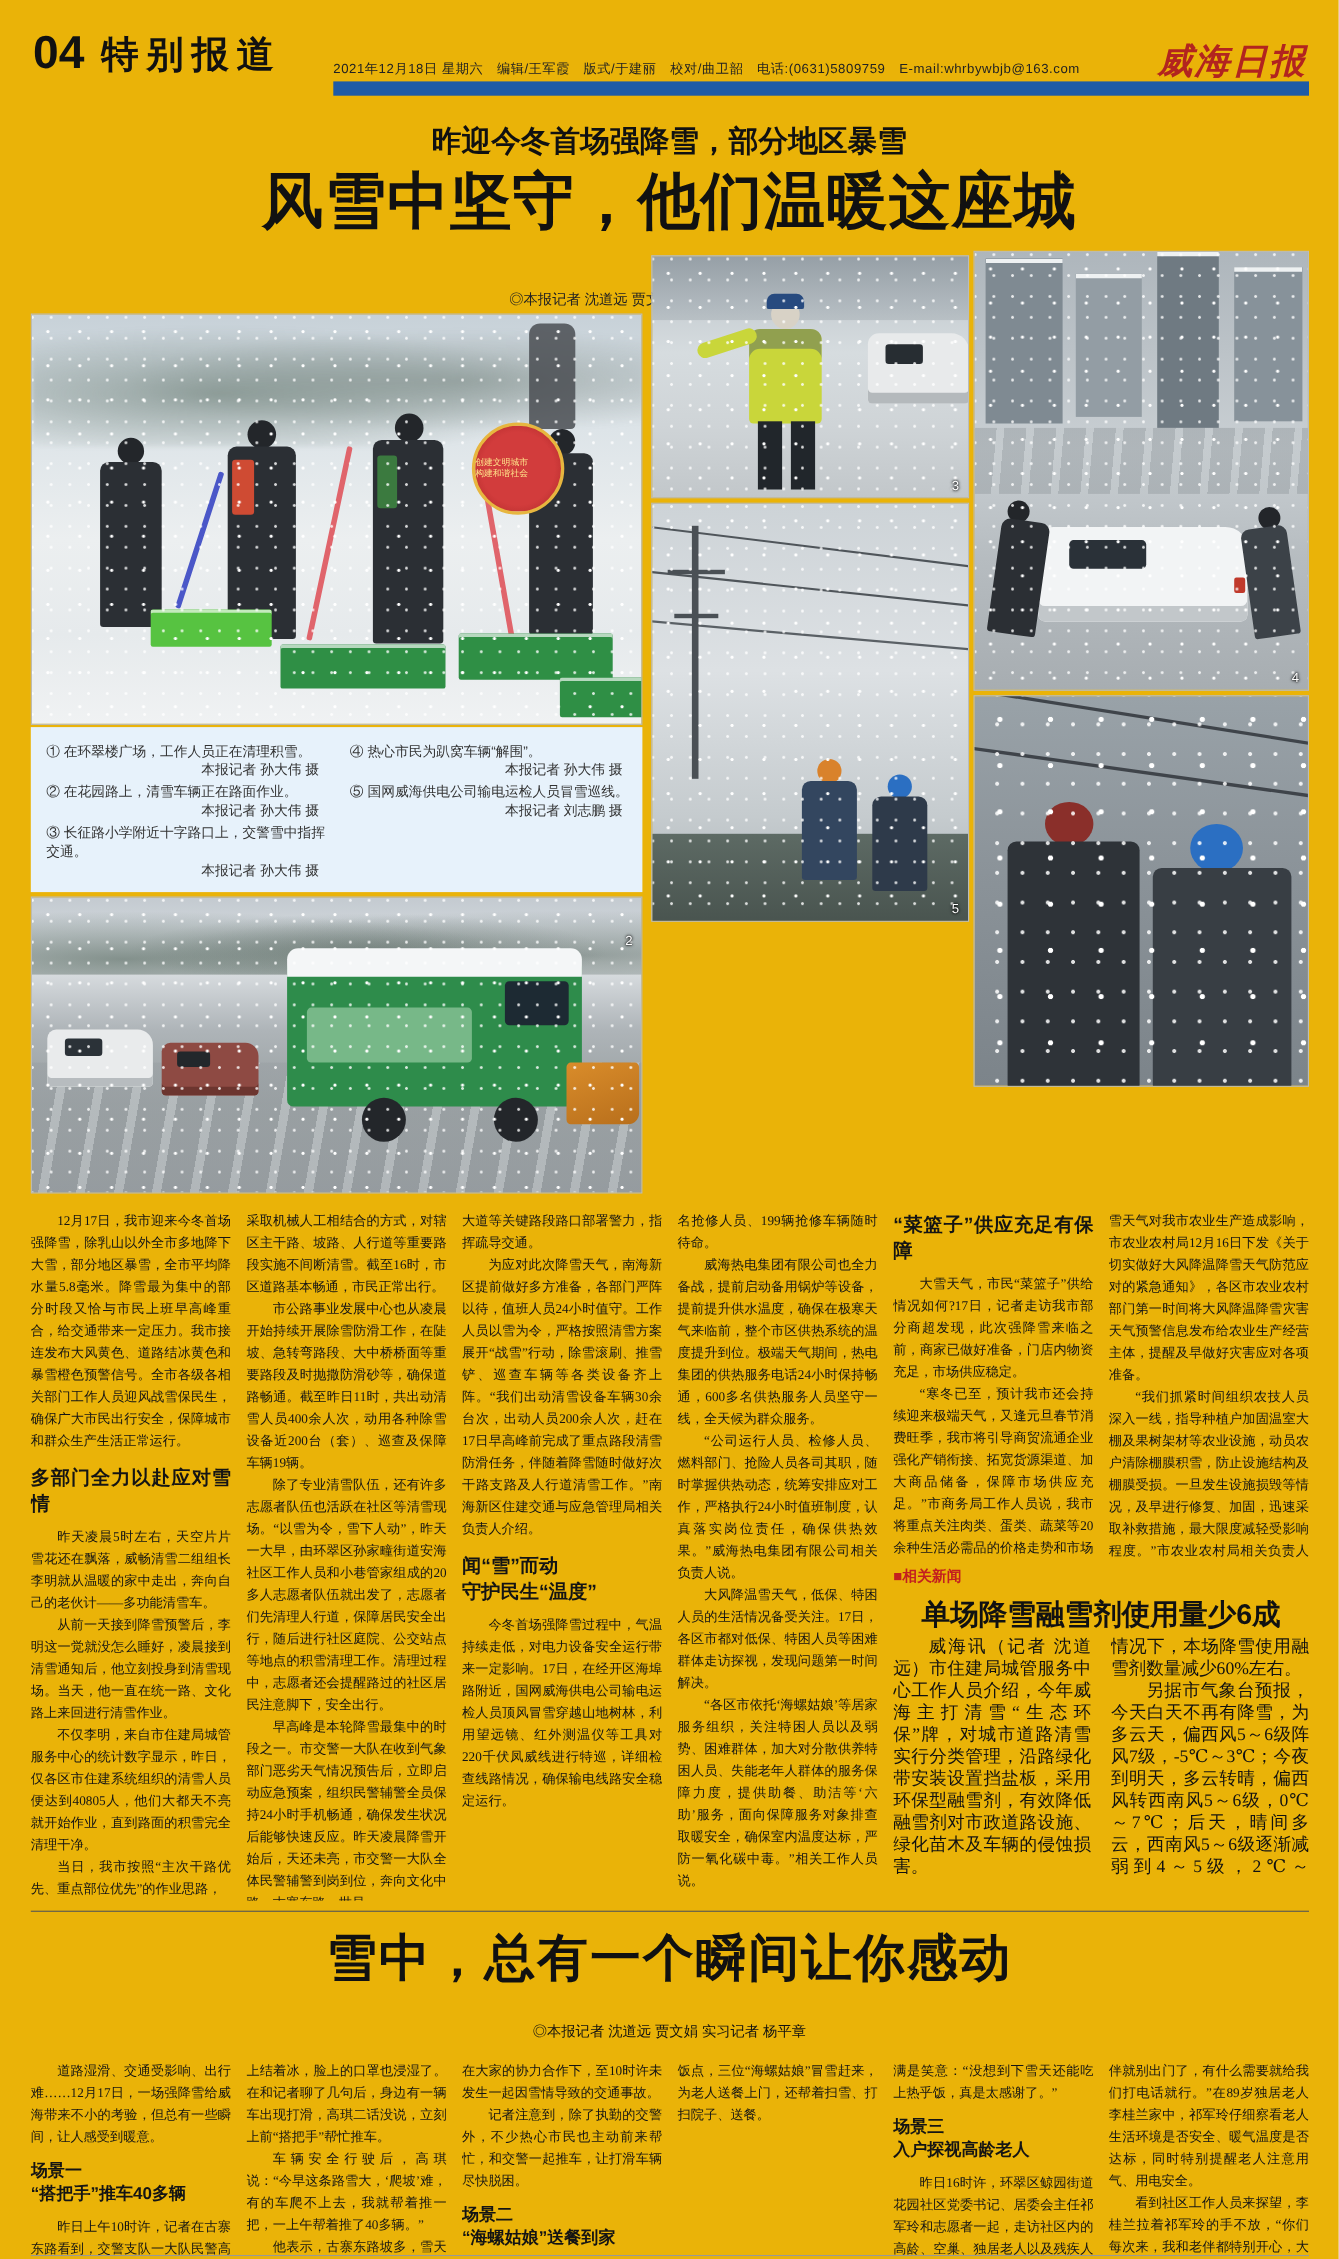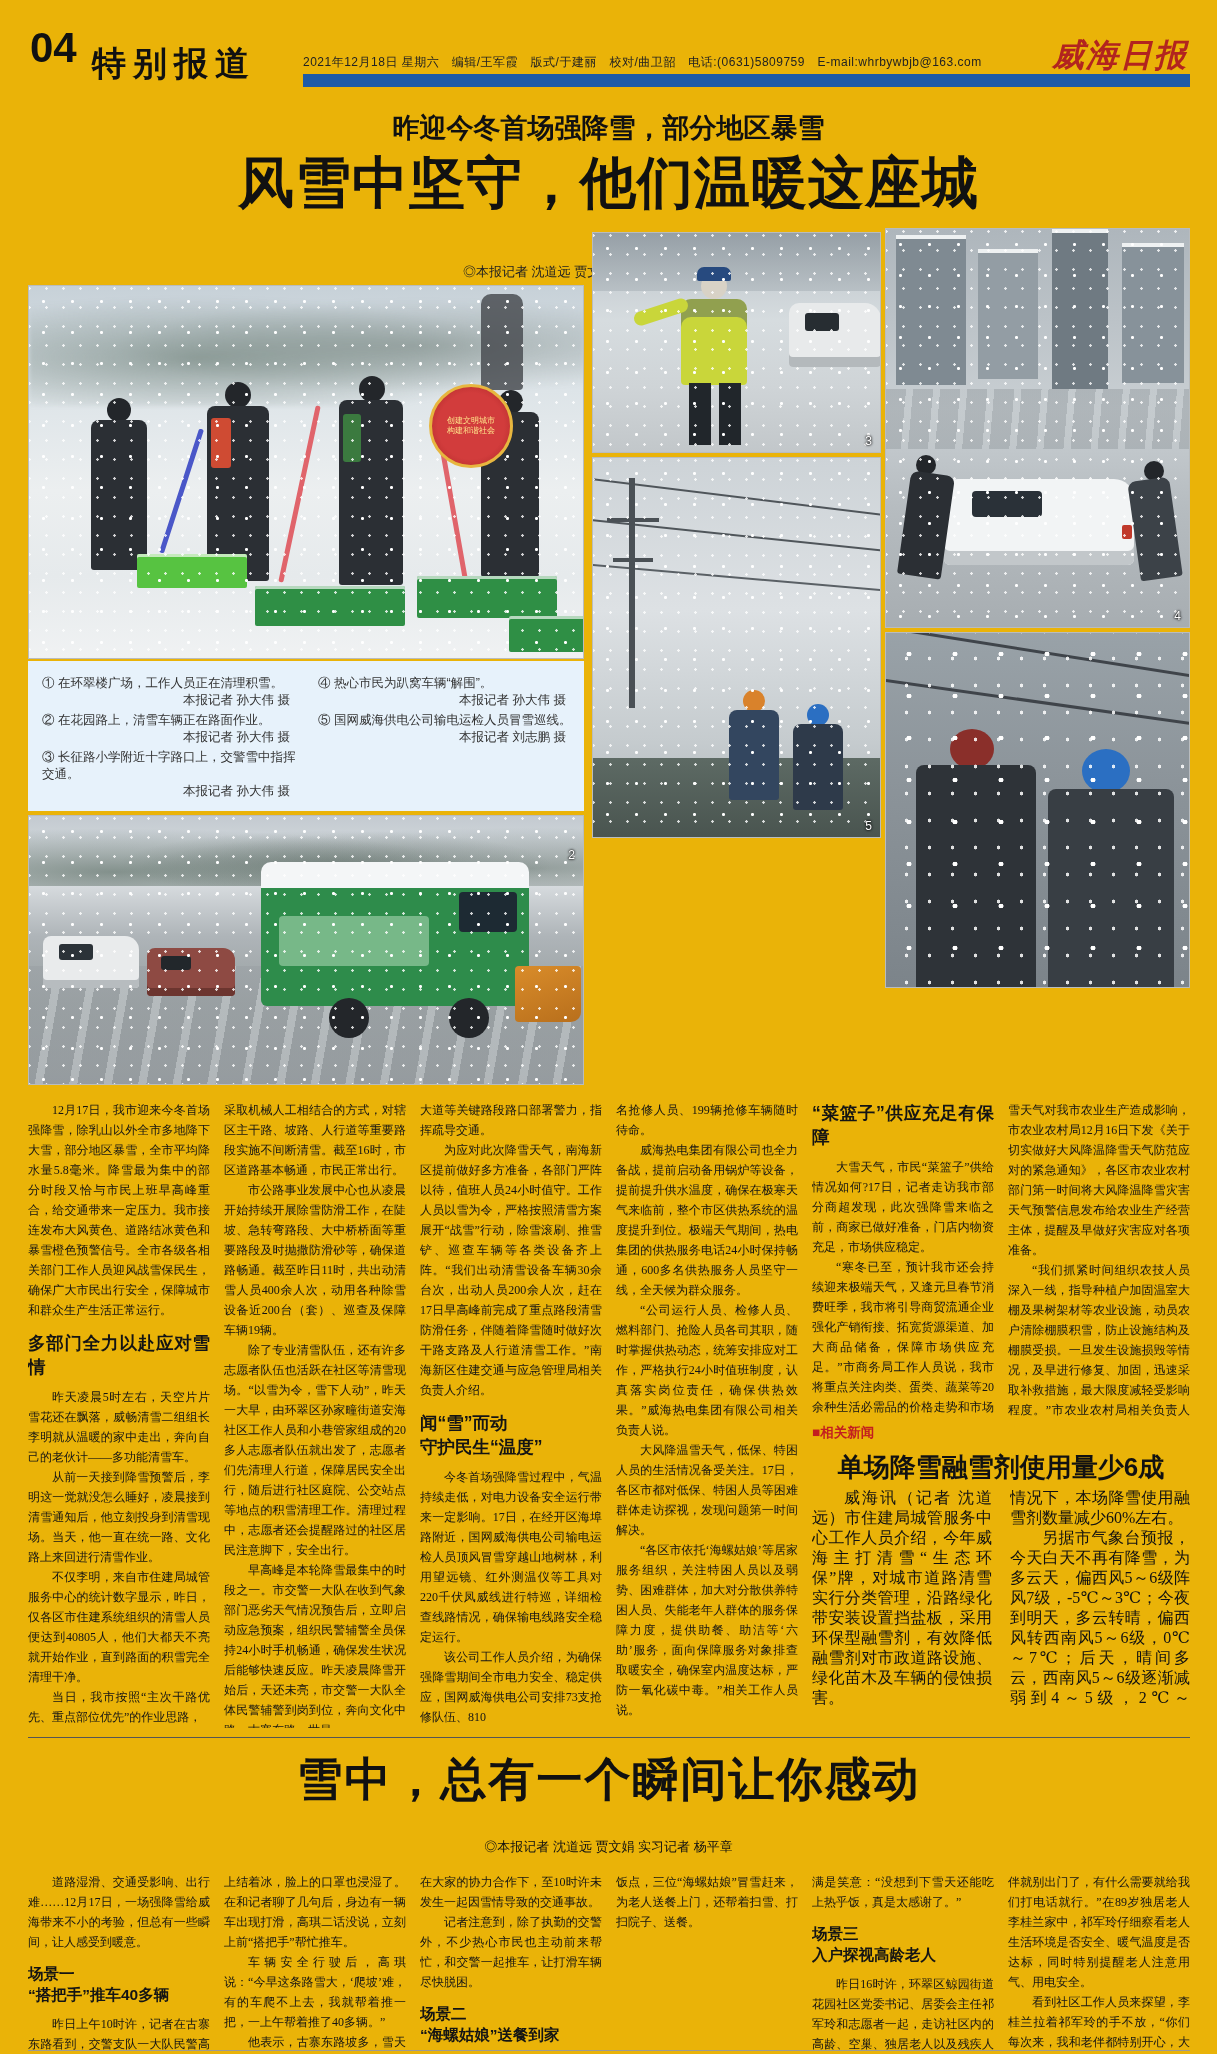--- a/index.html
+++ b/index.html
@@ -1,20 +1,20 @@
 <!DOCTYPE html>
 <html><head>
 <meta charset="utf-8">
 <style>
   html,body{margin:0;padding:0;background:#e9e9e9;}
   #page{position:relative;width:1217px;height:2054px;background:#eab308;margin:0 auto;
         font-family:"Liberation Serif","DejaVu Serif",serif;color:#111;overflow:hidden;}
   
   .pageno{position:absolute;left:30px;top:24px;font-size:42px;font-weight:bold;font-family:"Liberation Sans",sans-serif;}
-  .secname{position:absolute;left:92px;top:41px;font-size:34px;font-weight:bold;letter-spacing:7px;font-family:"Liberation Sans",sans-serif;}
+  .secname{position:absolute;left:92px;top:27px;font-size:34px;font-weight:bold;letter-spacing:7px;font-family:"Liberation Sans",sans-serif;}
   .meta{position:absolute;left:303px;top:54px;font-size:12px;color:#222;font-family:"Liberation Sans",sans-serif;letter-spacing:.5px;}
   .logo{position:absolute;left:1052px;top:34px;font-size:32px;font-weight:bold;color:#b2241f;
         font-style:italic;letter-spacing:2px;}
   .bluebar{position:absolute;left:303px;top:74px;width:887px;height:13px;background:#1e5ba6;}
   
   .kicker{position:absolute;left:0;top:110px;width:1217px;text-align:center;font-size:27px;font-weight:bold;
           font-family:"Liberation Sans",sans-serif;}
   .headline{position:absolute;left:0;top:146px;width:1217px;text-align:center;font-size:56px;font-weight:900;
             letter-spacing:1px;}
   .byline{position:absolute;left:0;top:263px;width:1217px;text-align:center;font-size:13px;color:#222;
@@ -26,21 +26,21 @@
     background-size:29px 31px,17px 19px;background-position:0 0,9px 12px;}
   .bigsnow::after{background-image:radial-gradient(#ffffff 2.2px,transparent 2.8px),radial-gradient(rgba(255,255,255,.85) 1.4px,transparent 1.9px);
     background-size:46px 42px,23px 27px;}
   .plabel{position:absolute;color:#fff;font-size:12px;font-family:"Liberation Sans",sans-serif;
           text-shadow:0 0 3px #000,0 0 2px #000;z-index:6;}
   .sil{position:absolute;background:#2b2f34;border-radius:8px 8px 3px 3px;}
   .head{position:absolute;background:#23262a;border-radius:50%;}
   .board{position:absolute;background:#2f8f45;border-radius:2px;box-shadow:inset 0 3px 0 rgba(255,255,255,.65);}
   .handle{position:absolute;width:5px;background:#e0646b;border-radius:2px;}
   .sign{position:absolute;width:78px;height:78px;border-radius:50%;background:radial-gradient(#d23c3c 60%,#a82626);
-        border:3px solid #e7b63f;color:#ffe48a;font-size:8px;text-align:center;line-height:1.3;
+        border:3px solid #e7b63f;color:#ffe48a;font-size:8px;line-height:1.3;
         display:flex;flex-direction:column;justify-content:center;font-family:"Liberation Sans",sans-serif;z-index:3;}
   
   .capbox{position:absolute;left:28px;top:661px;width:556px;height:150px;background:#e7f2fb;
           font-family:"Liberation Sans",sans-serif;font-size:12.5px;color:#333;display:flex;gap:22px;
           padding:14px 12px 8px 14px;box-sizing:border-box;}
   .capcol{flex:1;display:flex;flex-direction:column;gap:3px;}
   .cap .t{display:block;}
   .cap .c{display:block;text-align:right;padding-right:6px;}
   
   .col{position:absolute;width:182px;font-size:12px;line-height:20px;text-align:justify;color:#141414;overflow:hidden;}
@@ -219,21 +219,20 @@
     <p>市公路事业发展中心也从凌晨开始持续开展除雪防滑工作，在陡坡、急转弯路段、大中桥桥面等重要路段及时抛撒防滑砂等，确保道路畅通。截至昨日11时，共出动清雪人员400余人次，动用各种除雪设备近200台（套）、巡查及保障车辆19辆。</p>
     <p>除了专业清雪队伍，还有许多志愿者队伍也活跃在社区等清雪现场。“以雪为令，雪下人动”，昨天一大早，由环翠区孙家疃街道安海社区工作人员和小巷管家组成的20多人志愿者队伍就出发了，志愿者们先清理人行道，保障居民安全出行，随后进行社区庭院、公交站点等地点的积雪清理工作。清理过程中，志愿者还会提醒路过的社区居民注意脚下，安全出行。</p>
     <p>早高峰是本轮降雪最集中的时段之一。市交警一大队在收到气象部门恶劣天气情况预告后，立即启动应急预案，组织民警辅警全员保持24小时手机畅通，确保发生状况后能够快速反应。昨天凌晨降雪开始后，天还未亮，市交警一大队全体民警辅警到岗到位，奔向文化中路、古寨东路、世昌</p>
   </div>
   <div class="col" style="left:420px;top:1100px;height:628px;">
     <p class="np">大道等关键路段路口部署警力，指挥疏导交通。</p>
     <p>为应对此次降雪天气，南海新区提前做好多方准备，各部门严阵以待，值班人员24小时值守。工作人员以雪为令，严格按照清雪方案展开“战雪”行动，除雪滚刷、推雪铲、巡查车辆等各类设备齐上阵。“我们出动清雪设备车辆30余台次，出动人员200余人次，赶在17日早高峰前完成了重点路段清雪防滑任务，伴随着降雪随时做好次干路支路及人行道清雪工作。”南海新区住建交通与应急管理局相关负责人介绍。</p>
     <div class="h">闻“雪”而动
 守护民生“温度”</div>
     <p>今冬首场强降雪过程中，气温持续走低，对电力设备安全运行带来一定影响。17日，在经开区海埠路附近，国网威海供电公司输电运检人员顶风冒雪穿越山地树林，利用望远镜、红外测温仪等工具对220千伏凤威线进行特巡，详细检查线路情况，确保输电线路安全稳定运行。</p>
-    <p>该公司工作人员介绍，为确保强降雪期间全市电力安全、稳定供应，国网威海供电公司安排73支抢修队伍、810</p>
   </div>
   <div class="col" style="left:616px;top:1100px;height:628px;">
     <p class="np">名抢修人员、199辆抢修车辆随时待命。</p>
     <p>威海热电集团有限公司也全力备战，提前启动备用锅炉等设备，提前提升供水温度，确保在极寒天气来临前，整个市区供热系统的温度提升到位。极端天气期间，热电集团的供热服务电话24小时保持畅通，600多名供热服务人员坚守一线，全天候为群众服务。</p>
     <p>“公司运行人员、检修人员、燃料部门、抢险人员各司其职，随时掌握供热动态，统筹安排应对工作，严格执行24小时值班制度，认真落实岗位责任，确保供热效果。”威海热电集团有限公司相关负责人说。</p>
     <p>大风降温雪天气，低保、特困人员的生活情况备受关注。17日，各区市都对低保、特困人员等困难群体走访探视，发现问题第一时间解决。</p>
     <p>“各区市依托‘海螺姑娘’等居家服务组织，关注特困人员以及弱势、困难群体，加大对分散供养特困人员、失能老年人群体的服务保障力度，提供助餐、助洁等‘六助’服务，面向保障服务对象排查取暖安全，确保室内温度达标，严防一氧化碳中毒。”相关工作人员说。</p>
   </div>
   <div class="col" style="left:812px;top:1100px;height:318px;">
     <div class="h first">“菜篮子”供应充足有保障</div>

